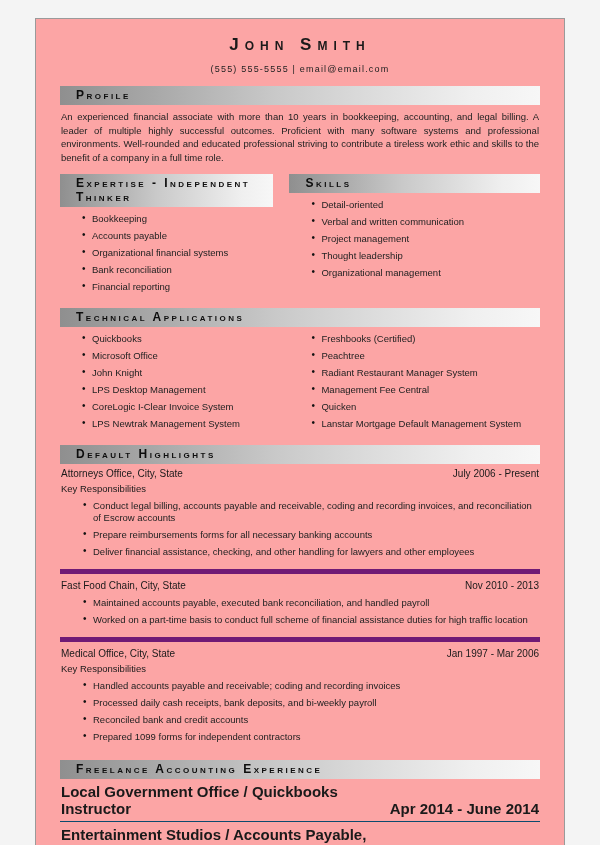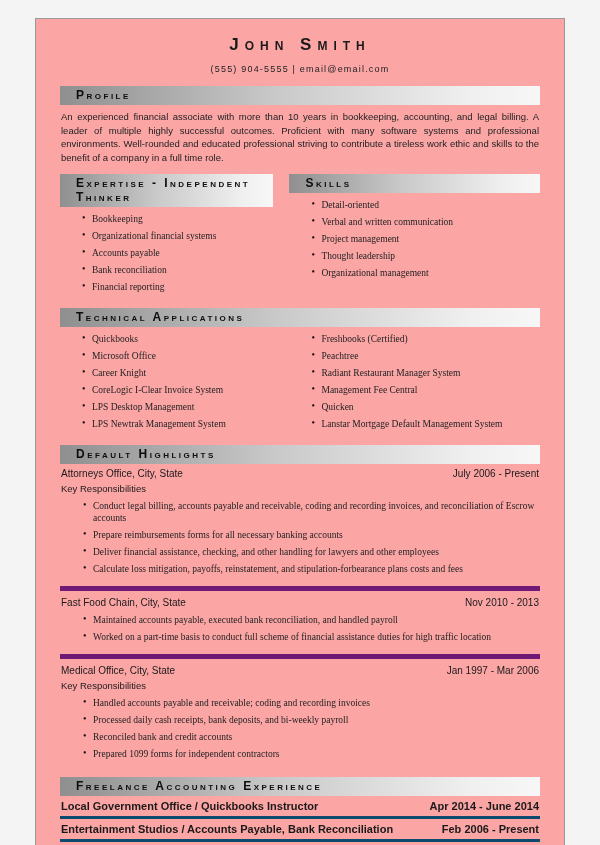--- a/index.html
+++ b/index.html
@@ -19,62 +19,62 @@
   
   .bar {
     margin-top:10px; padding:2px 5px 3px 16px;
     font-variant:small-caps; font-weight:700; font-size:12px;
     letter-spacing:2.5px; color:#0d0d0d;
     background:linear-gradient(90deg,#8f8f8f 0%,#c9c9c9 45%,#efefef 85%,#f7f7f7 100%);
   }
   
   .para { font-size:9.5px; line-height:13.5px; text-align:justify; margin:5px 1px 0 1px; color:#222; }
   ul.blt { list-style:none; margin:6px 0 2px 0; padding:0 0 0 22px; }
-  ul.blt li { font-size:9.5px; line-height:12px; margin-bottom:5px; position:relative; padding-left:10px; color:#222;font-family:Liberation Serif, serif; }
+  ul.blt li { font-size:9.5px; line-height:12px; margin-bottom:5px; position:relative; padding-left:10px; color:#222; }
   ul.blt li::before { content:"•"; position:absolute; left:0; top:-1px; font-size:10px; color:#111; }
   
   .cols { display:flex; gap:16px; }
   .col-l { width:46%; }
   .col-r { width:54%; }
   .cols .bar { flex:none; }
   
   .job { padding:4px 1px 2px 1px; }
   .job + .job { border-top:5px solid #701a75; margin-top:4px; padding-top:6px; }
   .job-head { display:flex; justify-content:space-between; font-size:10px; font-weight:400; }
   .job-sub { font-size:9.5px; font-weight:400; margin-top:4px; }
   
   .rowline {
-    display:flex; justify-content:space-between; align-items:center;
-    font-size:11px; font-weight:700; padding:4px 1px 4px 1px;
-    border-bottom:3px solid #0c4a6e;
+    display:flex; justify-content:space-between; align-items:flex-end;
+    font-size:15px; font-weight:700; padding:4px 1px 4px 1px;
+    border-bottom:1px solid #0c4a6e;
   }
   .rowline .dates { font-weight:700; white-space:nowrap; margin-left:12px; }
 </style>
 </head>
 <body>
 
 <div class="page">
 
   <div class="hdr">
     <div class="hdr-name">John Smith</div>
-    <div class="hdr-line">(555) 904-5555 | email@email.com</div>
+    <div class="hdr-line">(555) 555-5555 | email@email.com</div>
   </div>
 
   <div>
     <div class="bar">Profile</div>
     <p class="para">An experienced financial associate with more than 10 years in bookkeeping, accounting, and legal billing. A leader of multiple highly successful outcomes. Proficient with many software systems and professional environments. Well-rounded and educated professional striving to contribute a tireless work ethic and skills to the benefit of a company in a full time role.</p>
   </div>
 
   <div class="cols">
     <div class="col-l">
       <div class="bar">Expertise - Independent Thinker</div>
       <ul class="blt">
         <li>Bookkeeping</li>
+        <li>Accounts payable</li>
         <li>Organizational financial systems</li>
-        <li>Accounts payable</li>
         <li>Bank reconciliation</li>
         <li>Financial reporting</li>
       </ul>
     </div>
     <div class="col-r">
       <div class="bar">Skills</div>
       <ul class="blt">
         <li>Detail-oriented</li>
         <li>Verbal and written communication</li>
         <li>Project management</li>
@@ -84,23 +84,23 @@
     </div>
   </div>
 
   <div>
     <div class="bar">Technical Applications</div>
     <div class="cols">
       <div class="col-l">
         <ul class="blt">
           <li>Quickbooks</li>
           <li>Microsoft Office</li>
-          <li>Career Knight</li>
+          <li>John Knight</li>
+          <li>LPS Desktop Management</li>
           <li>CoreLogic I-Clear Invoice System</li>
-          <li>LPS Desktop Management</li>
           <li>LPS Newtrak Management System</li>
         </ul>
       </div>
       <div class="col-r">
         <ul class="blt">
           <li>Freshbooks (Certified)</li>
           <li>Peachtree</li>
           <li>Radiant Restaurant Manager System</li>
           <li>Management Fee Central</li>
           <li>Quicken</li>
@@ -116,21 +116,20 @@
     <div class="job">
       <div class="job-head">
         <span>Attorneys Office, City, State</span>
         <span>July 2006 - Present</span>
       </div>
       <div class="job-sub">Key Responsibilities</div>
       <ul class="blt">
         <li>Conduct legal billing, accounts payable and receivable, coding and recording invoices, and reconciliation of Escrow accounts</li>
         <li>Prepare reimbursements forms for all necessary banking accounts</li>
         <li>Deliver financial assistance, checking, and other handling for lawyers and other employees</li>
-        <li>Calculate loss mitigation, payoffs, reinstatement, and stipulation-forbearance plans costs and fees</li>
       </ul>
     </div>
 
     <div class="job">
       <div class="job-head">
         <span>Fast Food Chain, City, State</span>
         <span>Nov 2010 - 2013</span>
       </div>
       <ul class="blt">
         <li>Maintained accounts payable, executed bank reconciliation, and handled payroll</li>

